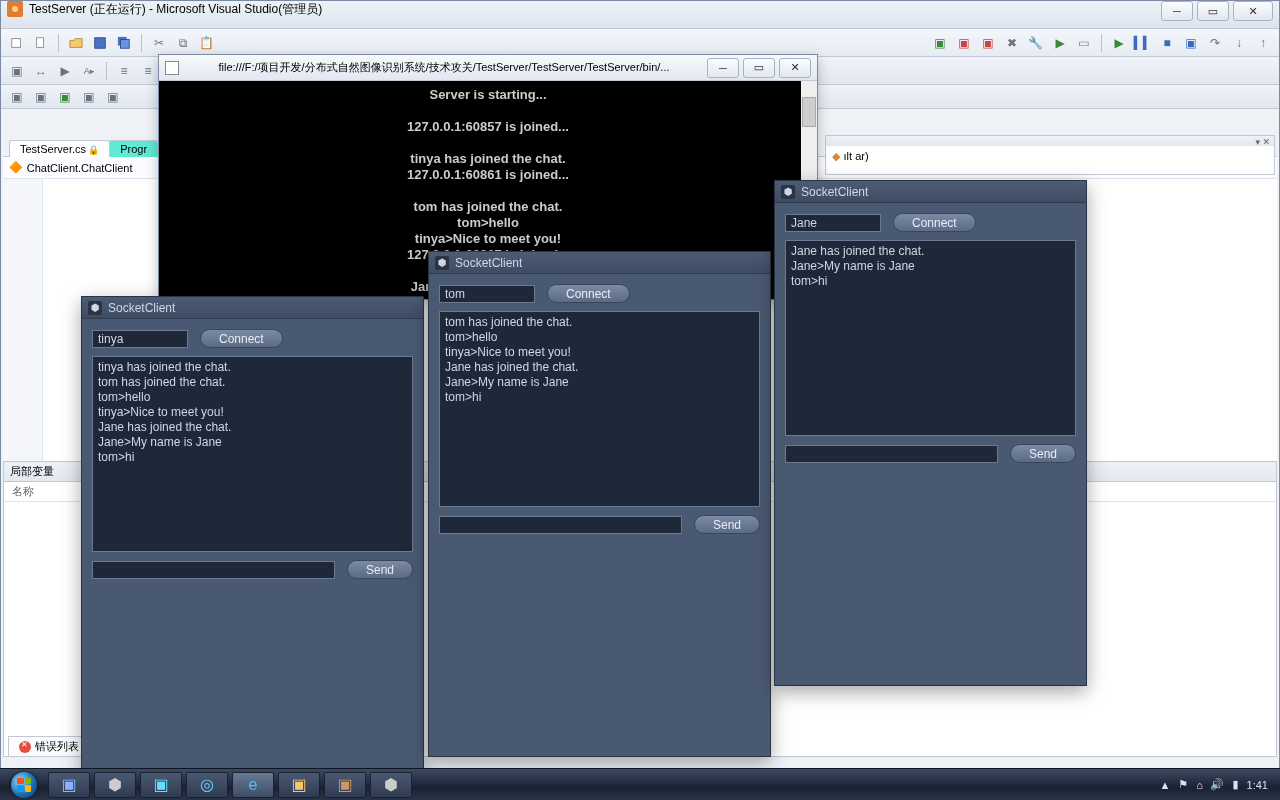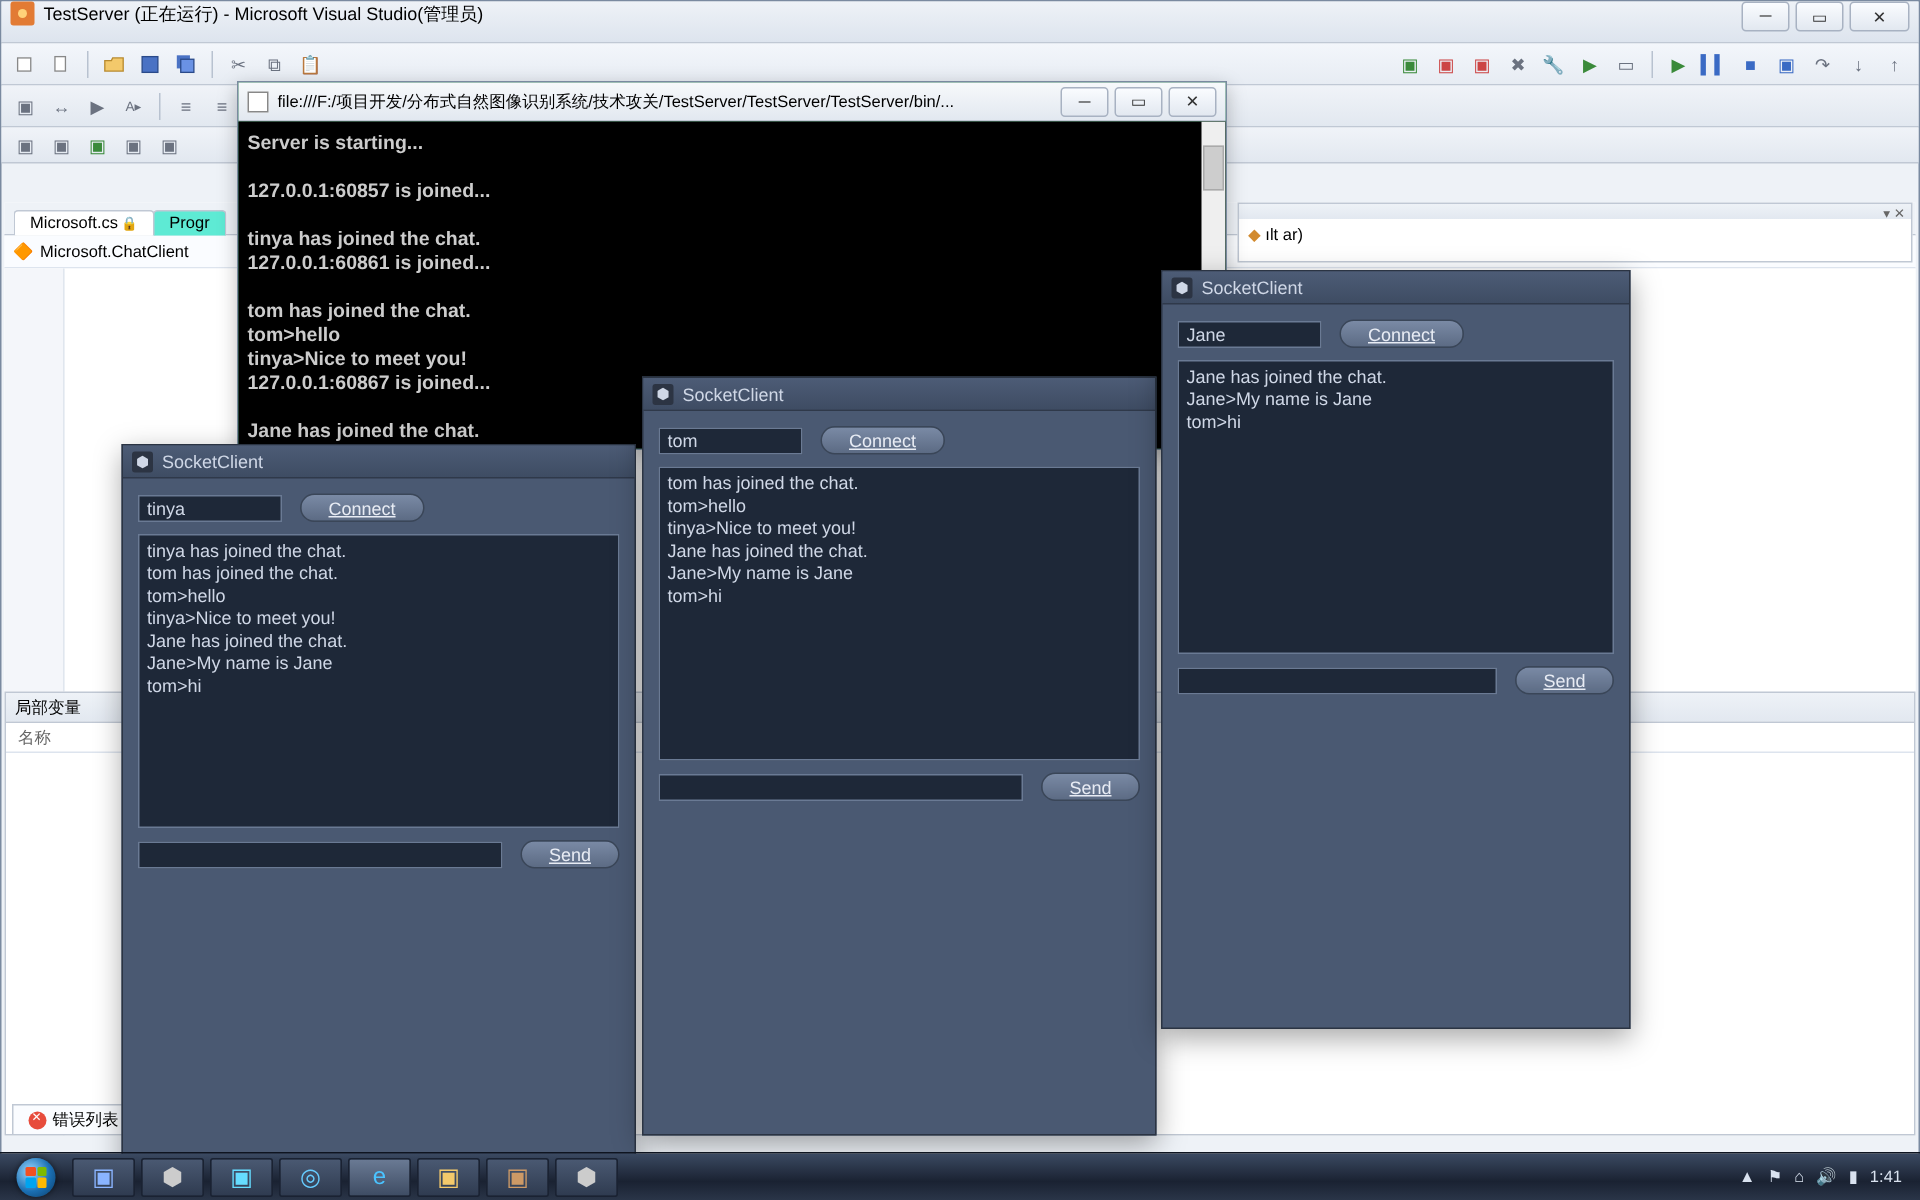--- a/index.html
+++ b/index.html
@@ -41,38 +41,38 @@
 .vs-bottom-cols { height: 20px; display: flex; border-bottom: 1px solid #dde4ee; font-size: 11px; color: #666; }
 .vs-bottom-cols span { padding: 2px 8px; border-right: 1px solid #dde4ee; }
 .vs-err-tab { position: absolute; bottom: 0; left: 4px; padding: 2px 10px; font-size: 11px; background: #fafcff; border: 1px solid #c0c8d4; border-bottom: none; }
 .vs-err-tab .err-icon { width: 12px; height: 12px; background: #e74c3c; border-radius: 50%; display: inline-block; vertical-align: middle; margin-right: 4px; position: relative; }
 .vs-err-tab .err-icon::after { content: "✕"; color: #fff; font-size: 8px; position: absolute; top: -1px; left: 2px; }
 
 .vs-status { position: absolute; bottom: 0; left: 0; right: 0; height: 22px; background: linear-gradient(#eef2f7, #dde4ee); font-size: 11px; display: flex; align-items: center; padding: 0 8px; border-top: 1px solid #c0c8d4; }
 .vs-status .st-right { margin-left: auto; display: flex; gap: 18px; }
 
 
-.console-win { position: absolute; left: 158px; top: 54px; width: 660px; height: 246px; background: #15803d; border: 1px solid #7a8aa0; box-shadow: 0 4px 12px rgba(0,0,0,0.25); }
+.console-win { position: absolute; left: 158px; top: 54px; width: 660px; height: 246px; background: #bef264; border: 1px solid #7a8aa0; box-shadow: 0 4px 12px rgba(0,0,0,0.25); text-align: center; }
 .console-tb { height: 26px; background: linear-gradient(#f7f9fb, #e2e8f0); display: flex; align-items: center; padding: 0 6px; font-size: 11px; border-bottom: 1px solid #c0c8d4; }
 .console-tb .file-icon { width: 14px; height: 14px; background: #fff; border: 1px solid #888; margin-right: 6px; }
 .console-tb .path { flex: 1; white-space: nowrap; overflow: hidden; text-overflow: ellipsis; }
 .console-body { background: #000; color: #ccc; font-family: "Consolas", "Courier New", monospace; font-size: 13px; font-weight: bold; padding: 6px; height: calc(100% - 26px); white-space: pre; overflow: hidden; position: relative; }
 .console-body .vscroll { position: absolute; right: 0; top: 0; bottom: 0; width: 16px; background: #efefef; }
 .console-body .vscroll-thumb { position: absolute; top: 16px; left: 1px; right: 1px; height: 30px; background: #cdcdcd; border: 1px solid #aaa; }
 
 
 .uwin { position: absolute; background: #4a5972; border: 1px solid #2b3443; box-shadow: 0 6px 18px rgba(0,0,0,0.35); }
 .uwin .utb { height: 22px; background: linear-gradient(#4d5c76, #3e4c63); display: flex; align-items: center; padding: 0 6px; color: #cfd7e6; font-size: 12px; border-bottom: 1px solid #2f394a; }
 .uwin .utb .uicon { width: 14px; height: 14px; margin-right: 6px; border-radius: 2px; background: #2c3443; display: flex; align-items: center; justify-content: center; color: #cfd7e6; font-size: 10px; }
 .uwin .ubody { padding: 10px; }
 .uwin .urow { display: flex; gap: 12px; margin-bottom: 8px; align-items: center; }
 .uwin input[type=text] { background: #1e2838; color: #cfd7e6; border: 1px solid #6a7a94; padding: 2px 5px; font-size: 12px; height: 18px; }
 .uwin .name-in { width: 96px; }
 .uwin .msg-in { flex: 1; }
-.uwin button { background: linear-gradient(#7a8aa5, #5c6b84); color: #e8ecf4; border: 1px solid #3a4658; border-radius: 10px; padding: 1px 18px; font-size: 12px; height: 19px; text-decoration: underline; }
+.uwin button { background: linear-gradient(#7a8aa5, #5c6b84); color: #e8ecf4; border: 1px solid #3a4658; border-radius: 10px; padding: 1px 18px; font-size: 12px; height: 19px; }
 .uwin .chat-box { background: #1e2838; border: 1px solid #6a7a94; color: #cfd7e6; font-size: 12px; padding: 3px 5px; white-space: pre; line-height: 15px; overflow: hidden; }
 
 .uwin.c1 { left: 81px;  top: 296px; width: 343px; height: 496px; }
 .uwin.c1 .chat-box { height: 196px; }
 .uwin.c2 { left: 428px; top: 251px; width: 343px; height: 506px; }
 .uwin.c2 .chat-box { height: 196px; }
 .uwin.c3 { left: 774px; top: 180px; width: 313px; height: 506px; }
 .uwin.c3 .chat-box { height: 196px; }
 
 .vs-right-dropdown { position: absolute; right: 4px; top: 134px; width: 450px; height: 40px; background: #fff; border: 1px solid #c0c8d4; }
@@ -169,29 +169,29 @@
     <span class="tb-btn">▣</span>
     <span class="tb-btn">▣</span>
     <span class="tb-btn" style="color:#3a8a3a">▣</span>
     <span class="tb-btn">▣</span>
     <span class="tb-btn">▣</span>
   </div>
 
   <div class="vs-editor-area">
     <div class="vs-tabs">
       <div class="vs-tab active">
-        <span>Microsoft.cs</span><span class="lock">🔒</span>
+        <span>TestServer.cs</span><span class="lock">🔒</span>
       </div>
       <div class="vs-tab">
         <span>Progr</span>
       </div>
     </div>
     <div class="vs-breadcrumb">
       <span style="color:#d28a2e;margin-right:4px">🔶</span>
-      <span>Microsoft.ChatClient</span>
+      <span>ChatClient.ChatClient</span>
     </div>
     <div class="vs-code-body">
       <div class="vs-gutter"></div>
       <div class="vs-scroll"></div>
     </div>
   </div>
 
   <div class="vs-right-dropdown">
     <div class="rd-top">
         <span>▾ ✕</span>

